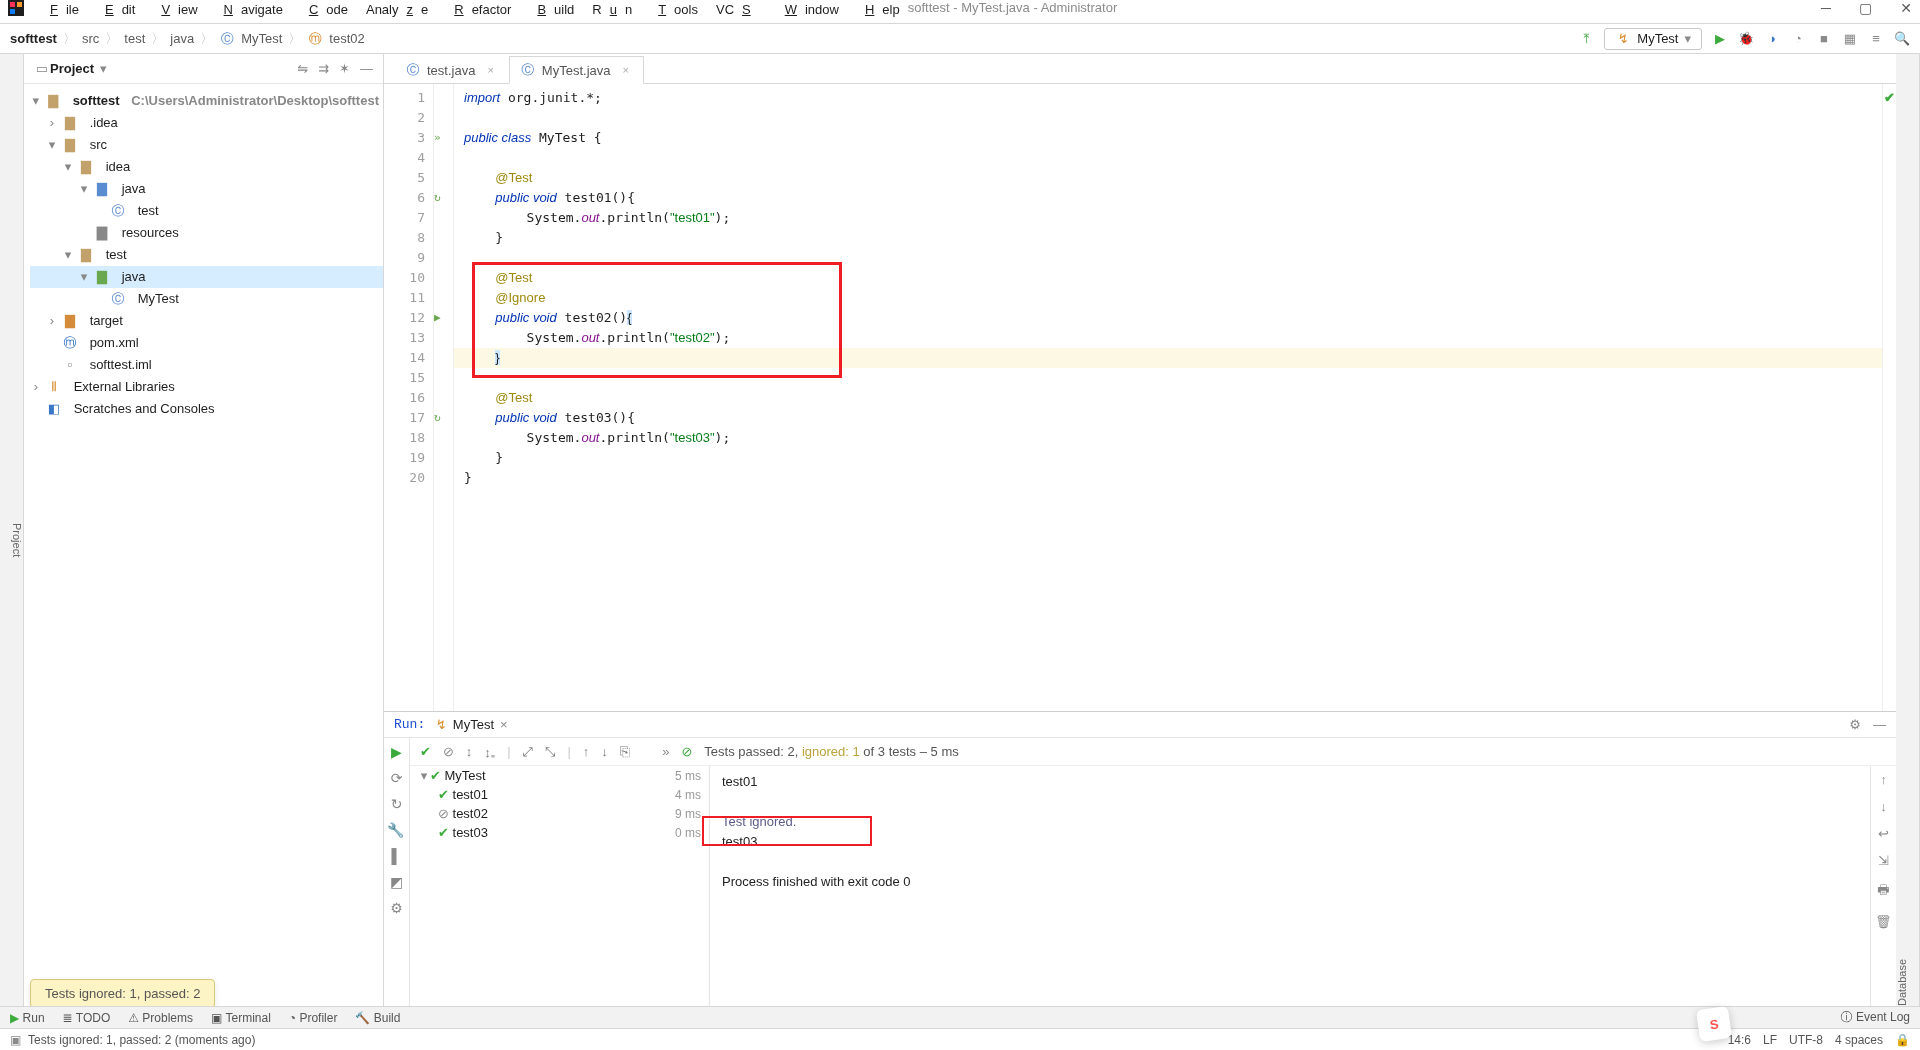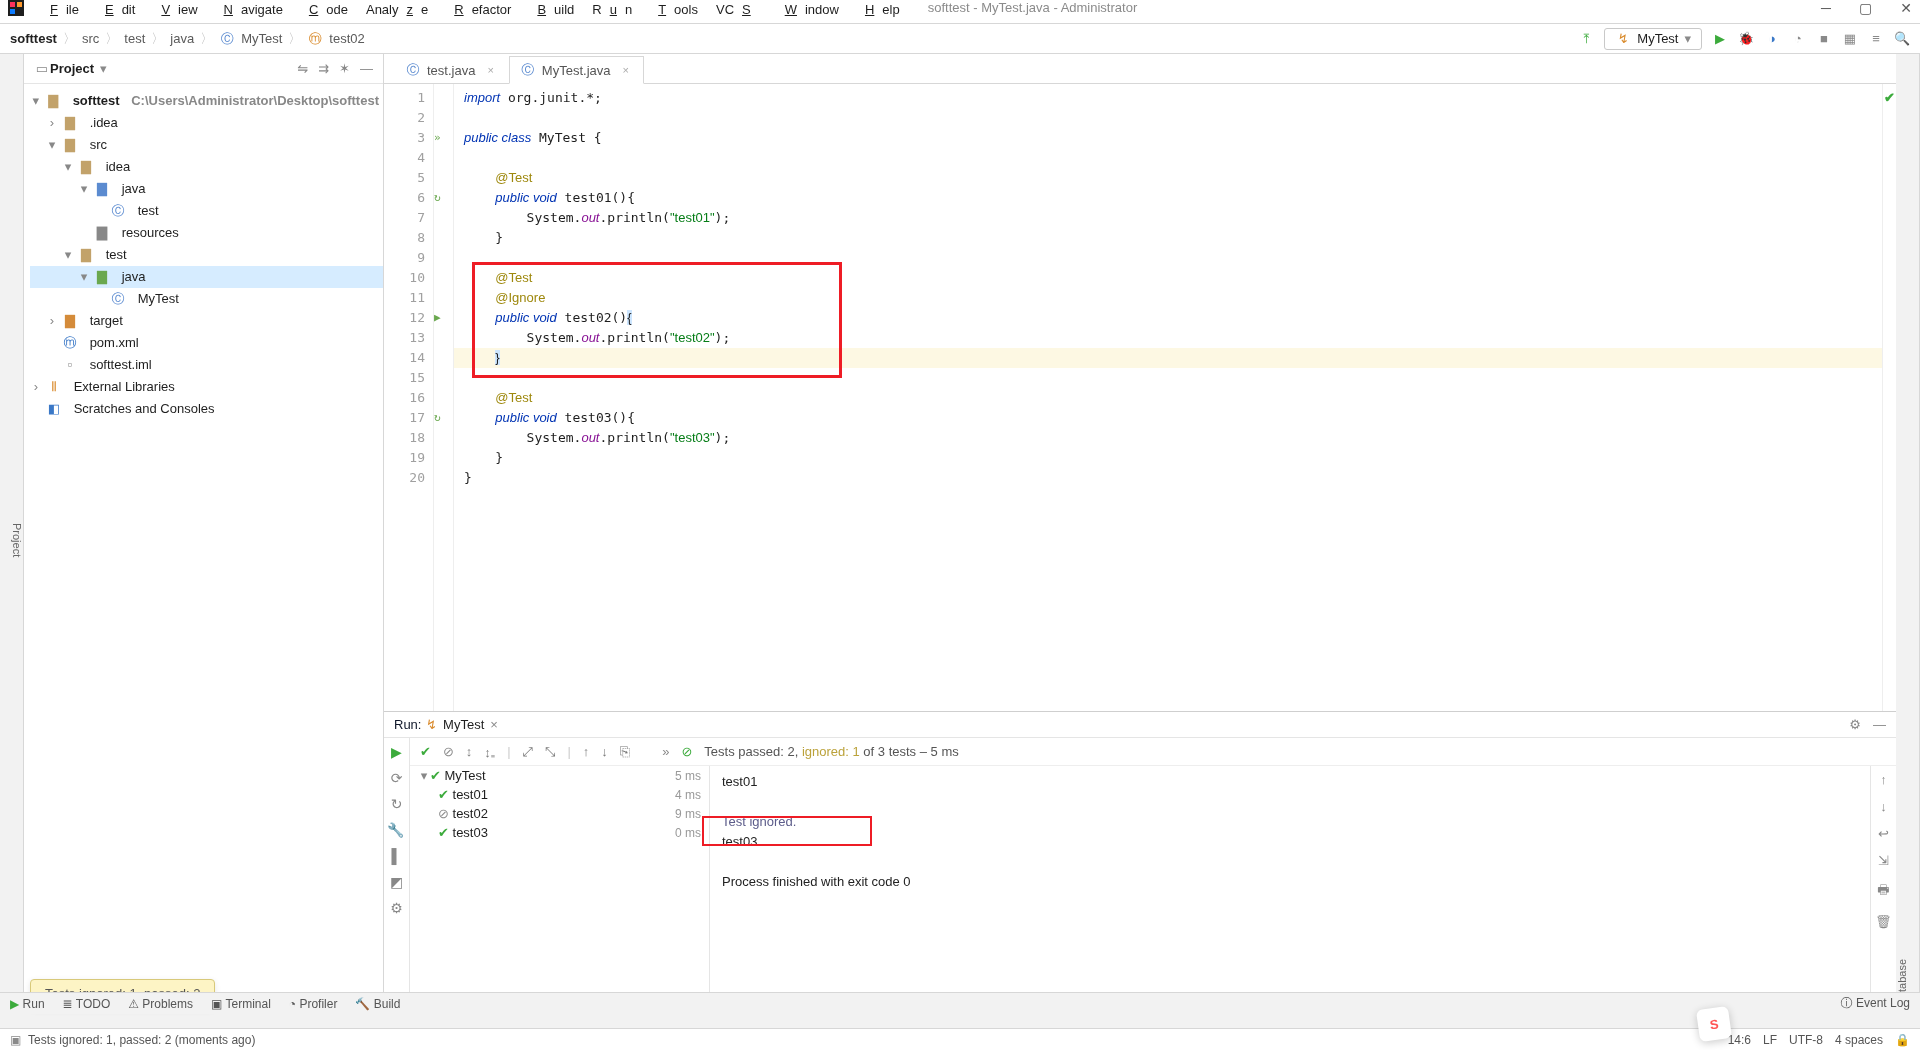--- a/index.html
+++ b/index.html
@@ -3,21 +3,21 @@
 <meta charset="utf-8">
 <style>
 * { margin:0; padding:0; box-sizing:border-box; font-family:"Segoe UI",Arial,sans-serif; }
 body { width:1920px; height:1050px; background:#f2f2f2; color:#1e1e1e; font-size:13px; overflow:hidden; position:relative; }
 
 .titlebar { height:24px; background:#fff; display:flex; align-items:flex-start; padding:0 8px; border-bottom:1px solid #d7d7d7; }
 .titlebar .logo { width:16px; height:16px; margin-right:10px; display:inline-flex; }
 .menubar { display:flex; gap:2px; }
 .menubar span { padding:2px 8px; cursor:default; }
 .mnemo { text-decoration:underline; }
-.wtitle { margin-left:20px; color:#8b8b8b; }
+.wtitle { color:#8b8b8b; }
 .winctl { margin-left:auto; display:flex; gap:28px; font-size:14px; color:#5a5a5a; }
 
 .navbar { height:30px; background:#fff; border-bottom:1px solid #d7d7d7; display:flex; align-items:center; padding:0 10px; }
 .crumbs { display:flex; align-items:center; gap:6px; color:#5a5a5a; }
 .crumbs .sep { color:#bbb; }
 .crumbs b { color:#222; font-weight:600; }
 .toolrun { margin-left:auto; display:flex; align-items:center; gap:10px; }
 .cfgbox { border:1px solid #c9c9c9; border-radius:3px; padding:2px 10px; display:flex; align-items:center; gap:6px; }
 .ico { width:16px; height:16px; display:inline-flex; align-items:center; justify-content:center; font-size:13px; }
 .green { color:#3cab3c; } .orange { color:#d98a2b; } .grey { color:#8a8a8a; } .blue { color:#3a78c7; }
@@ -50,40 +50,40 @@
 .code { flex:1; font-family:Consolas,monospace; font-size:13px; line-height:20px; padding:4px 0 0 10px; position:relative; }
 .kw { color:#0033b3;font-style:italic; } .ann { color:#9e880d; } .str { color:#067d17; } .fld { color:#871094; font-style:italic; }
 .hlline { position:absolute; left:0; right:0; height:20px; background:#fdf8e3; z-index:0; }
 .code pre { position:relative; z-index:1; margin:0; font-family:inherit; }
 .redbox1 { position:absolute; border:3px solid #ee1c25; pointer-events:none; }
 .errstrip { width:14px; background:#fff; border-left:1px solid #eee; }
 .okmark { color:#3cab3c; font-weight:bold; padding-top:6px; text-align:center; font-size:13px; }
 
 .runpanel { height:295px; border-top:1px solid #cfcfcf; background:#fff; display:flex; flex-direction:column; }
 .runhead { height:26px; display:flex; align-items:center; padding:0 10px; border-bottom:1px solid #e5e5e5; }
-.runhead .lbl { color:#0f172a; margin-right:2px; }
+.runhead .lbl { color:#1d4ed8; margin-right:8px;font-family:Liberation Mono, monospace; }
 .runhead .rt { margin-left:auto; display:flex; gap:12px; color:#888; }
 .runbody { flex:1; display:flex; }
 .runlgut { width:26px; border-right:1px solid #e5e5e5; display:flex; flex-direction:column; align-items:center; gap:10px; padding-top:6px; color:#888; font-size:14px; }
 .runmid { display:flex; flex-direction:column; flex:1; }
 .runtoolbar { height:28px; display:flex; align-items:center; padding:0 10px; border-bottom:1px solid #eee; gap:12px; color:#777; font-size:13px; }
 .runtoolbar .stat { color:#555; }
 .runtoolbar .ign { color:#bba23a; }
 .runsplit { flex:1; display:flex; }
 .testtree { width:300px; border-right:1px solid #e5e5e5; font-size:13px; }
 .testtree .row { display:flex; align-items:center; padding:2px 8px; }
 .testtree .time { margin-left:auto; color:#999; font-size:12px; }
 .console { flex:1; font-family:Consolas,monospace; font-size:13px; line-height:20px; padding:6px 12px; position:relative; color:#222; }
 .console .cmd { color:#888; }
 .console .ign { color:#5c5c8a; }
 .console .exit { color:#222; }
 .redbox2 { position:absolute; border:2px solid #ee1c25; pointer-events:none; }
 .rrgut { width:26px; border-left:1px solid #e5e5e5; display:flex; flex-direction:column; align-items:center; gap:12px; padding-top:6px; color:#888; }
 
-.bottombar { position:absolute; bottom:36px; left:0; right:0; height:22px; background:#f2f2f2; border-top:1px solid #d7d7d7; display:flex; align-items:center; padding:0 10px; gap:18px; font-size:12px; color:#555; }
+.bottombar { position:absolute; bottom:22px; left:0; right:0; height:22px; background:#f2f2f2; border-top:1px solid #d7d7d7; display:flex; align-items:center; padding:0 10px; gap:18px; font-size:12px; color:#555; }
 .bottombar .r { margin-left:auto; display:flex; gap:14px; align-items:center; }
 .statusbar { position:absolute; bottom:0; left:0; right:0; height:22px; background:#fff; border-top:1px solid #d7d7d7; display:flex; align-items:center; padding:0 10px; font-size:12px; color:#555; }
 .statusbar .r { margin-left:auto; display:flex; gap:12px; align-items:center; }
 .toast { position:absolute; bottom:42px; left:30px; background:#fdf4c5; border:1px solid #d8c97a; border-radius:4px; padding:6px 14px; font-size:13px; color:#555; box-shadow:0 2px 6px rgba(0,0,0,0.1); }
 .sogou { position:absolute; bottom:10px; right:190px; width:32px; height:32px; background:#fff; border-radius:6px; box-shadow:0 2px 8px rgba(0,0,0,.2); display:flex; align-items:center; justify-content:center; color:#f55; font-weight:bold; z-index:10; transform:rotate(-8deg); }
 svg { display:block; }
 </style>
 </head>
 <body>
 

